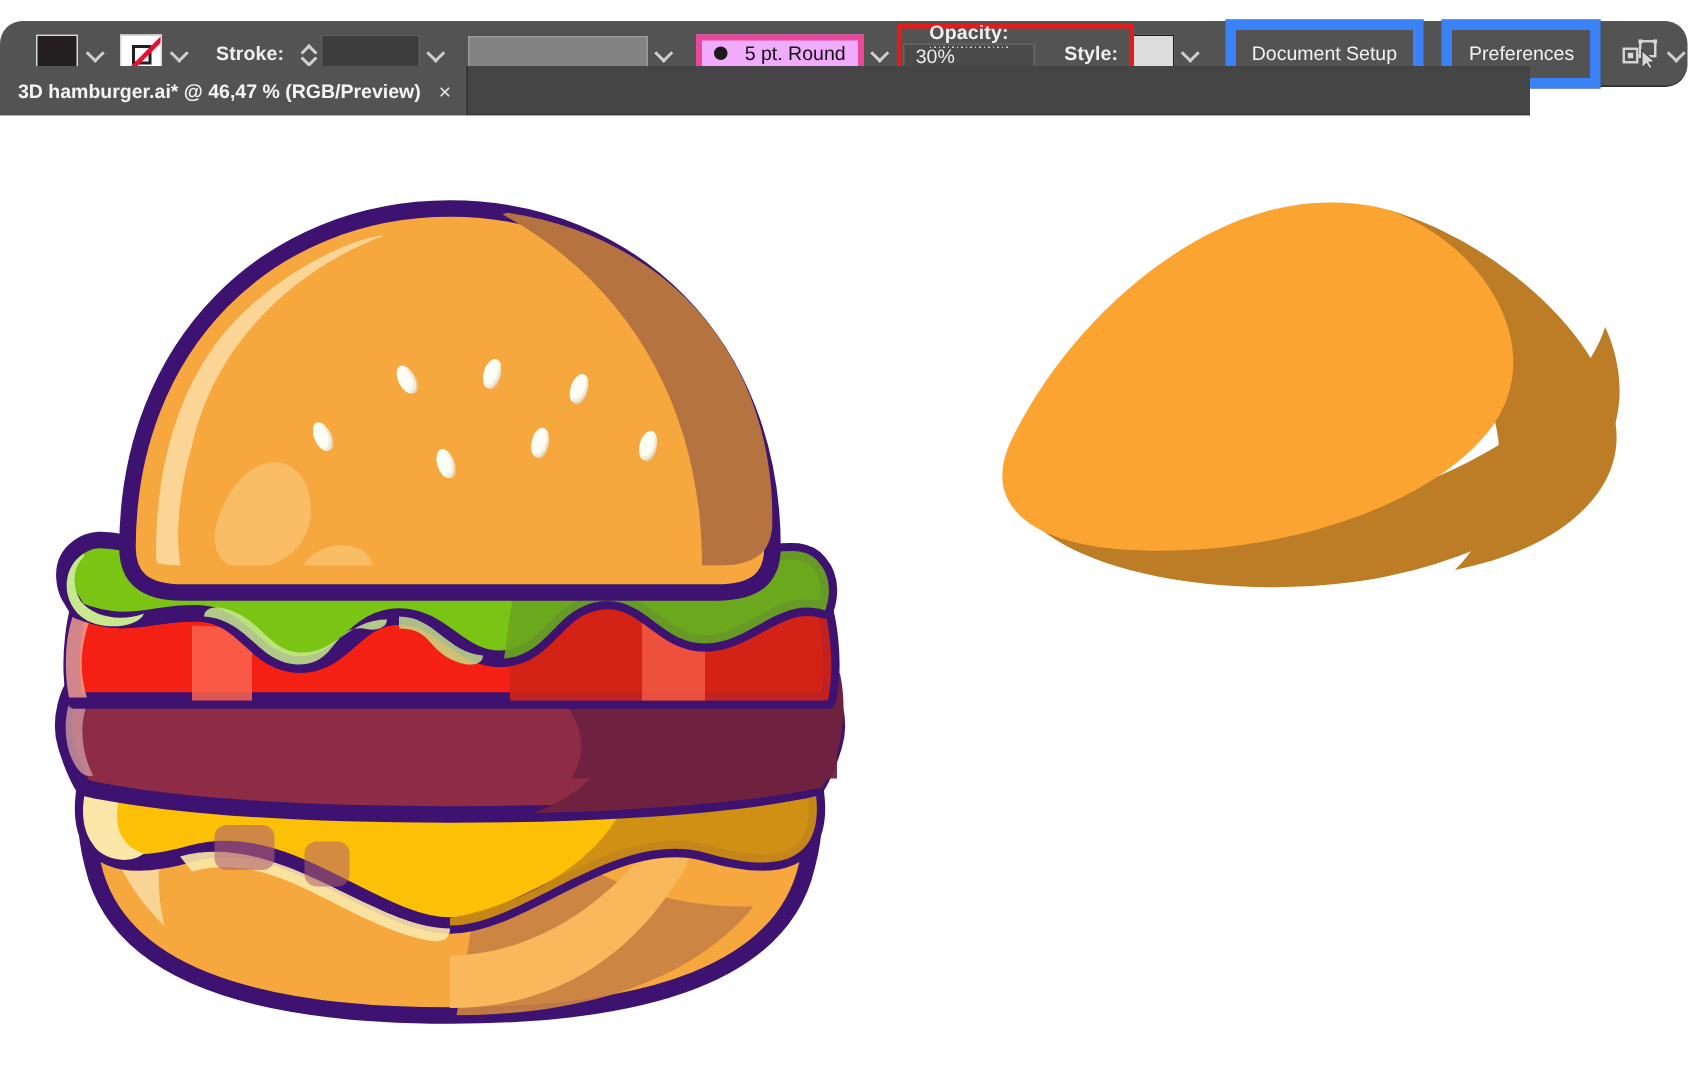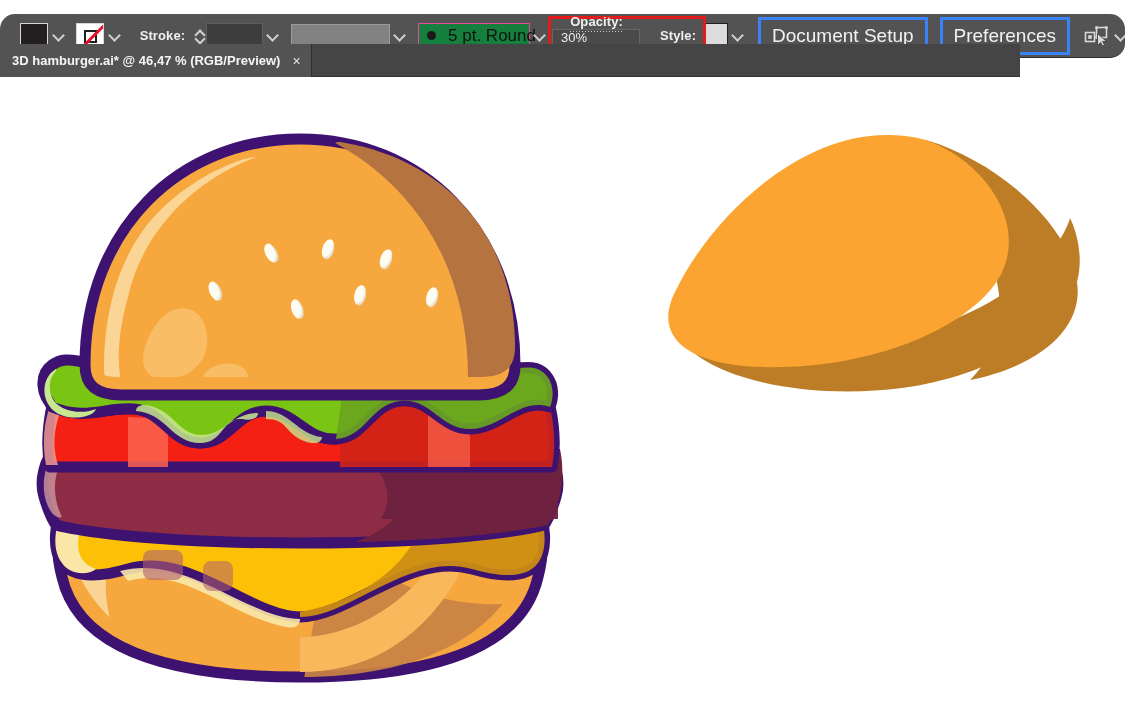--- a/index.html
+++ b/index.html
@@ -111,24 +111,24 @@
     height: 26px;
     background: #3d3d3d;
     border: 1px solid #5f5f5f;
     color: #e8e8e8;
     font-size: 13px;
     display: flex; align-items: center;
     padding: 0 8px;
   }
   .field-white {
     height: 26px;
-    background: #15803d;
-    border: 1px solid #ec4899;
+    background: #f0abfc;
+    border: 4px solid #ec4899;
     color: #111;
-    font-size: 17px;
+    font-size: 13px;
     display: flex; align-items: center;
     padding: 0 8px;
     white-space: nowrap;
   }
   .widthprofile {
     width: 120px; height: 24px;
     background: #828282;
     border: 1px solid #9a9a9a;
   }
   .brush-dot {
@@ -174,23 +174,23 @@
   .style-swatch {
     width: 30px; height: 26px;
     background: #dcdcdc;
     border: 1px solid #1f1f1f;
   }
 
   .cb-btn {
     height: 25px;
     padding: 16px 11px;
     background: #535353;
-    border: 3px solid #3b82f6;
+    border: 7px solid #3b82f6;
     color: #f2f2f2;
-    font-size: 19px;
+    font-size: 13px;
     display: flex; align-items: center;
     margin-left: 12px;
     white-space: nowrap;
     cursor: default;
   }
 
   .select-similar {
     margin-left: 14px;
     display: flex; align-items: center; gap: 6px;
   }

